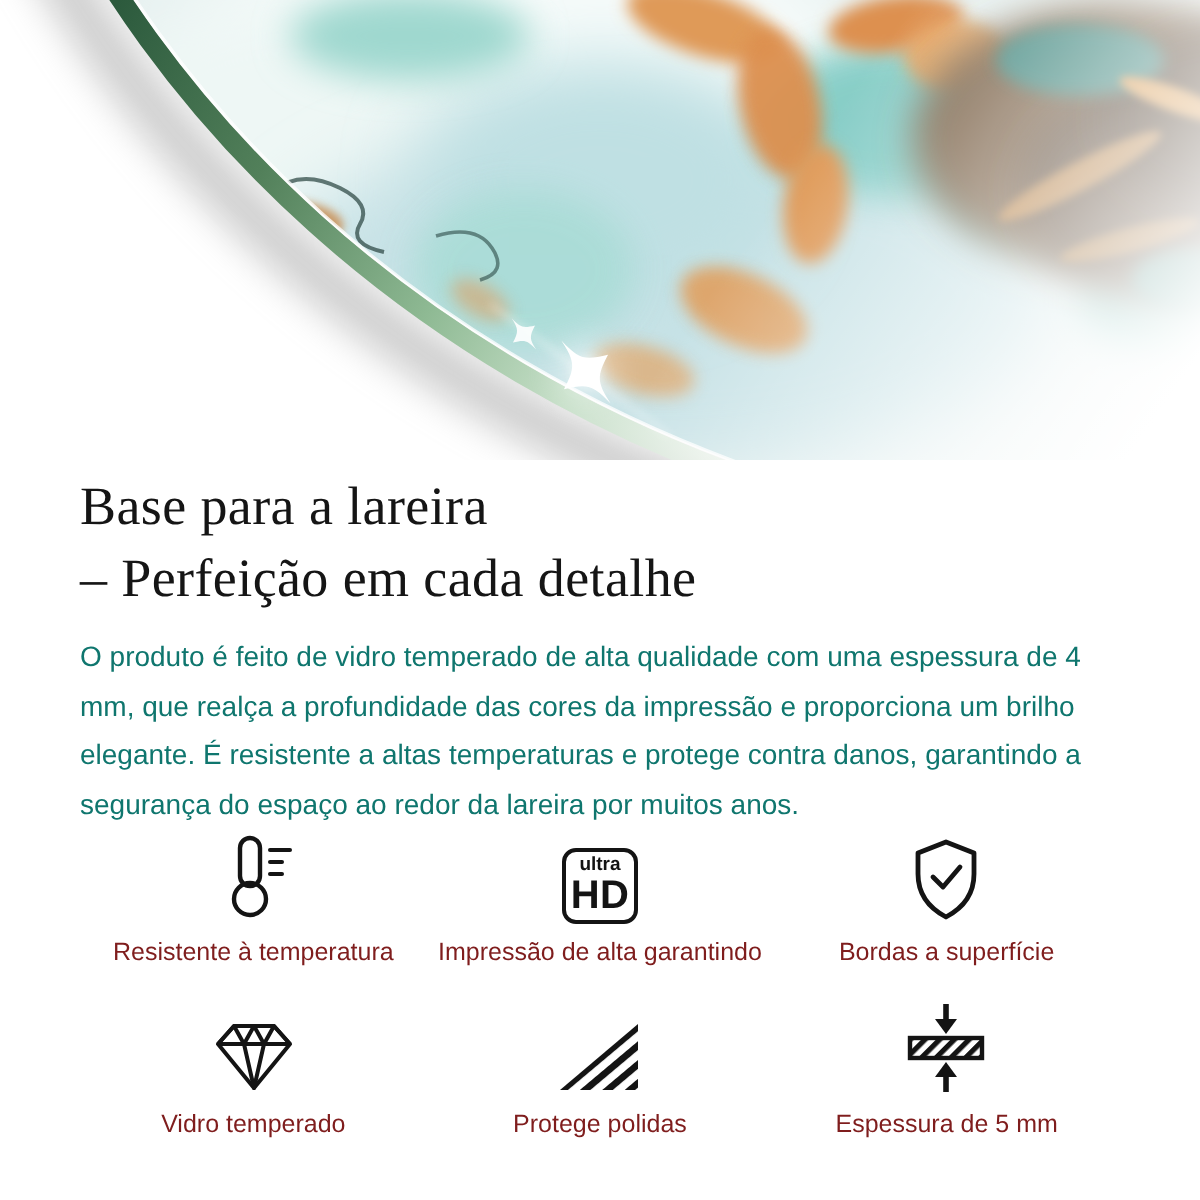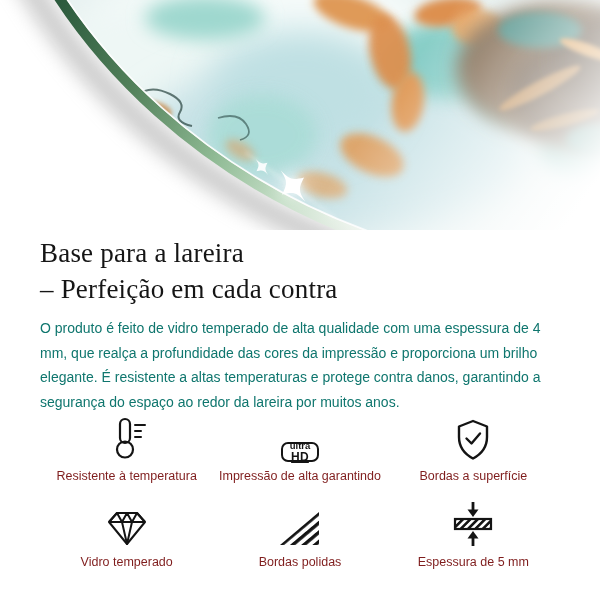--- a/index.html
+++ b/index.html
@@ -35,29 +35,29 @@
   .features {
     margin-top: 2px;
     display: grid;
     grid-template-columns: repeat(3, 1fr);
     row-gap: 19px;
   }
   .feature { display: flex; flex-direction: column; align-items: center; }
   .icon-box { height: 46px; display: flex; align-items: flex-end; justify-content: center; }
   .feature-label { margin-top: 7px; font-size: 12.5px; color: #7f1d1d; white-space: nowrap; }
   .uhd-box {
-    width: 38px; height: 20px;
+    width: 38px; height: 38px;
     border: 2.5px solid #141414;
     border-radius: 7px;
     display: flex; flex-direction: column;
     align-items: center; justify-content: center;
     color: #141414; line-height: 1;
   }
   .uhd-top { font-size: 9.5px; font-weight: 700; margin-bottom: 1px; }
-  .uhd-bottom { font-size: 12px; font-weight: 800; letter-spacing: 0.2px; text-decoration: underline; }
+  .uhd-bottom { font-size: 20px; font-weight: 800; letter-spacing: 0.2px; }
 </style>
 </head>
 <body>
 
 <div class="page">
 
   <div class="hero">
     <svg width="600" height="230" viewBox="0 0 600 230" xmlns="http://www.w3.org/2000/svg">
       <defs>
         <clipPath id="artClip">
@@ -143,21 +143,21 @@
         <circle cx="293" cy="186" r="6" fill="#ffffff" opacity="0.95" filter="url(#b4)"></circle>
         <path d="M293 166 C294.2 179 296 181 307 186 C296 191 294.2 193 293 206 C291.8 193 290 191 279 186 C290 181 291.8 179 293 166 Z" fill="#ffffff" transform="rotate(-38 293 186)"></path>
         <path d="M262 157 C262.6 163.5 263.5 164.5 269 167 C263.5 169.5 262.6 170.5 262 177 C261.4 170.5 260.5 169.5 255 167 C260.5 164.5 261.4 163.5 262 157 Z" fill="#ffffff" opacity="0.9" transform="rotate(-38 262 167)"></path>
       </g>
     </svg>
   </div>
 
   <div class="content">
     <h1 class="title">
       <span class="line">Base para a lareira</span>
-      <span class="line">– Perfeição em cada contra</span>
+      <span class="line">– Perfeição em cada detalhe</span>
     </h1>
 
     <p class="desc">O produto é feito de vidro temperado de alta qualidade com uma espessura de 4 mm, que realça a profundidade das cores da impressão e proporciona um brilho elegante. É resistente a altas temperaturas e protege contra danos, garantindo a segurança do espaço ao redor da lareira por muitos anos.</p>
 
     <div class="features">
 
       <div class="feature">
         <div class="icon-box">
           <svg width="44" height="46" viewBox="0 0 44 46" xmlns="http://www.w3.org/2000/svg">
             <rect x="15" y="3" width="10" height="24" rx="5" fill="none" stroke="#141414" stroke-width="2.2"></rect>
@@ -211,21 +211,21 @@
               <pattern id="hatchTri" width="7.2" height="7.2" patternUnits="userSpaceOnUse" patternTransform="rotate(-40)">
                 <rect width="7.2" height="3.4" fill="#141414"></rect>
               </pattern>
               <clipPath id="triClip">
                   <path d="M2,37 L41,4 L41,37 Z"></path>
                 </clipPath>
             </defs>
             <rect x="0" y="0" width="44" height="40" fill="url(#hatchTri)" clip-path="url(#triClip)"></rect>
           </svg>
         </div>
-        <div class="feature-label">Bordas polidas</div>
+        <div class="feature-label">Protege polidas</div>
       </div>
 
       <div class="feature">
         <div class="icon-box">
           <svg width="44" height="48" viewBox="0 0 44 48" xmlns="http://www.w3.org/2000/svg">
             <defs>
               <pattern id="hatchBar" width="5.2" height="5.2" patternUnits="userSpaceOnUse" patternTransform="rotate(-45)">
                 <rect width="5.2" height="2.6" fill="#141414"></rect>
               </pattern>
             </defs>

